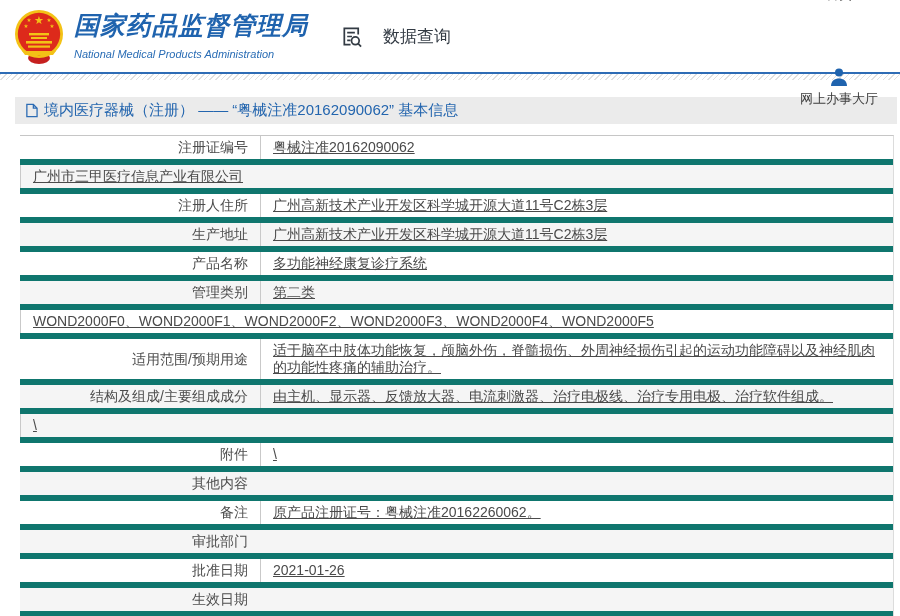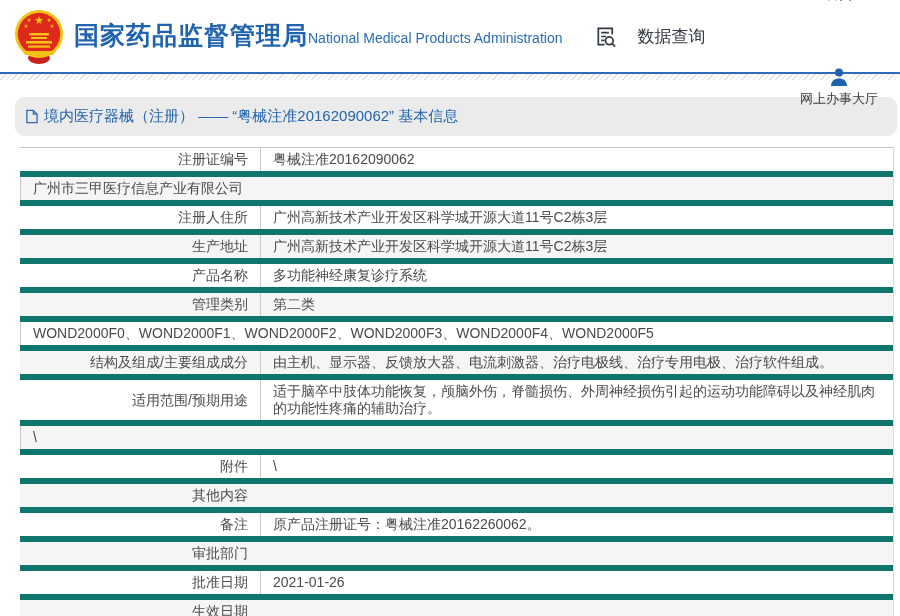--- a/index.html
+++ b/index.html
@@ -1,39 +1,39 @@
 <!DOCTYPE html>
 <html><head>
 <meta charset="utf-8">
 <style>
   html,body{margin:0;padding:0;background:#fff;}
   body{width:900px;height:616px;font-family:"Liberation Sans","DejaVu Sans",sans-serif;color:#4d4d4d;overflow:hidden;}
 
   
   .header{display:flex;align-items:center;height:72px;padding:0 22px 0 14px;background:#fff;}
   .brand{display:flex;align-items:center;gap:10px;}
-  .brand-text{display:flex;flex-direction:row;}
+  .brand-text{display:flex;flex-direction:column;font-style:italic;}
   .brand-cn{color:#1f63ae;font-size:25px;font-weight:bold;letter-spacing:1px;line-height:1.1;}
-  .brand-en{color:#2a6db5;font-size:14px;margin-top:8px;}
+  .brand-en{color:#2a6db5;font-size:11px;margin-top:8px;}
   .section-tab{display:flex;align-items:center;gap:20px;margin-left:32px;color:#333b44;font-size:17px;cursor:pointer;}
   .top-nav{margin-left:auto;display:flex;gap:64px;flex-direction:column;}
   .nav-item{display:flex;flex-direction:column;align-items:center;gap:3px;font-size:13px;color:#3d3d3d;cursor:pointer;}
   .header-rule{height:2px;background:#2e6cb5;}
   .hatch-band{height:6px;background:repeating-linear-gradient(135deg,#e0e0e0 0 1px,#ffffff 1px 4px);}
 
   
-  .breadcrumb{margin:17px 3px 0 15px;background:#ebebeb;height:39px;display:flex;align-items:center;gap:6px;padding-left:10px;color:#2365ae;font-size:15px;cursor:pointer;border-radius:9px;}
+  .breadcrumb{margin:17px 3px 0 15px;background:#ebebeb;height:27px;display:flex;align-items:center;gap:6px;padding-left:10px;color:#2365ae;font-size:15px;cursor:pointer;}
 
   
   .info-table{margin:11px 6px 0 20px;border-top:1px solid #c6c6c6;border-right:1px solid #dcdcdc;}
   .trow{display:flex;border-bottom:6px solid #0f766e;background:#fff;}
   .trow.alt{background:#f5f5f5;}
   .tlabel{width:240px;box-sizing:border-box;display:flex;align-items:center;justify-content:flex-end;gap:3px;
           text-align:right;padding:3px 12px 3px 6px;font-size:14px;line-height:17px;color:#4d4d4d;}
-  .tvalue{flex:1;border-left:1px solid #c9c9c9;padding:3px 10px 3px 12px;font-size:14px;line-height:17px;color:#4a4a4a;display:flex;align-items:center;}
+  .tvalue{flex:1;border-left:1px solid #c9c9c9;padding:3px 10px 3px 12px;font-size:14px;line-height:17px;color:#4a4a4a;display:flex;align-items:center;text-decoration:underline;}
   .trow.noval .tvalue{border-left:none;}
   .detail-link{color:#4a94e0;text-decoration:none;cursor:pointer;}
   .note-bullet{display:inline-block;width:12px;height:13px;flex:0 0 auto;}
   svg{display:block;}
 </style>
 </head>
 <body>
 
 <div class="header">
   <div class="brand">
@@ -125,27 +125,27 @@
       <div class="tlabel">产品名称</div>
       <div class="tvalue">多功能神经康复诊疗系统</div>
     </div>
     <div class="trow alt">
       <div class="tlabel">管理类别</div>
       <div class="tvalue">第二类</div>
     </div>
     <div class="trow">
       <div class="tvalue">WOND2000F0、WOND2000F1、WOND2000F2、WOND2000F3、WOND2000F4、WOND2000F5</div>
     </div>
+    <div class="trow">
+      <div class="tlabel">适用范围/预期用途</div>
+      <div class="tvalue">适于脑卒中肢体功能恢复，颅脑外伤，脊髓损伤、外周神经损伤引起的运动功能障碍以及神经肌肉的功能性疼痛的辅助治疗。</div>
+    </div>
     <div class="trow alt">
       <div class="tlabel">结构及组成/主要组成成分</div>
       <div class="tvalue">由主机、显示器、反馈放大器、电流刺激器、治疗电极线、治疗专用电极、治疗软件组成。</div>
-    </div>
-    <div class="trow">
-      <div class="tlabel">适用范围/预期用途</div>
-      <div class="tvalue">适于脑卒中肢体功能恢复，颅脑外伤，脊髓损伤、外周神经损伤引起的运动功能障碍以及神经肌肉的功能性疼痛的辅助治疗。</div>
     </div>
     <div class="trow alt">
       <div class="tvalue">\</div>
     </div>
     <div class="trow">
       <div class="tlabel">附件</div>
       <div class="tvalue">\</div>
     </div>
     <div class="trow alt noval">
       <div class="tlabel">其他内容</div>

